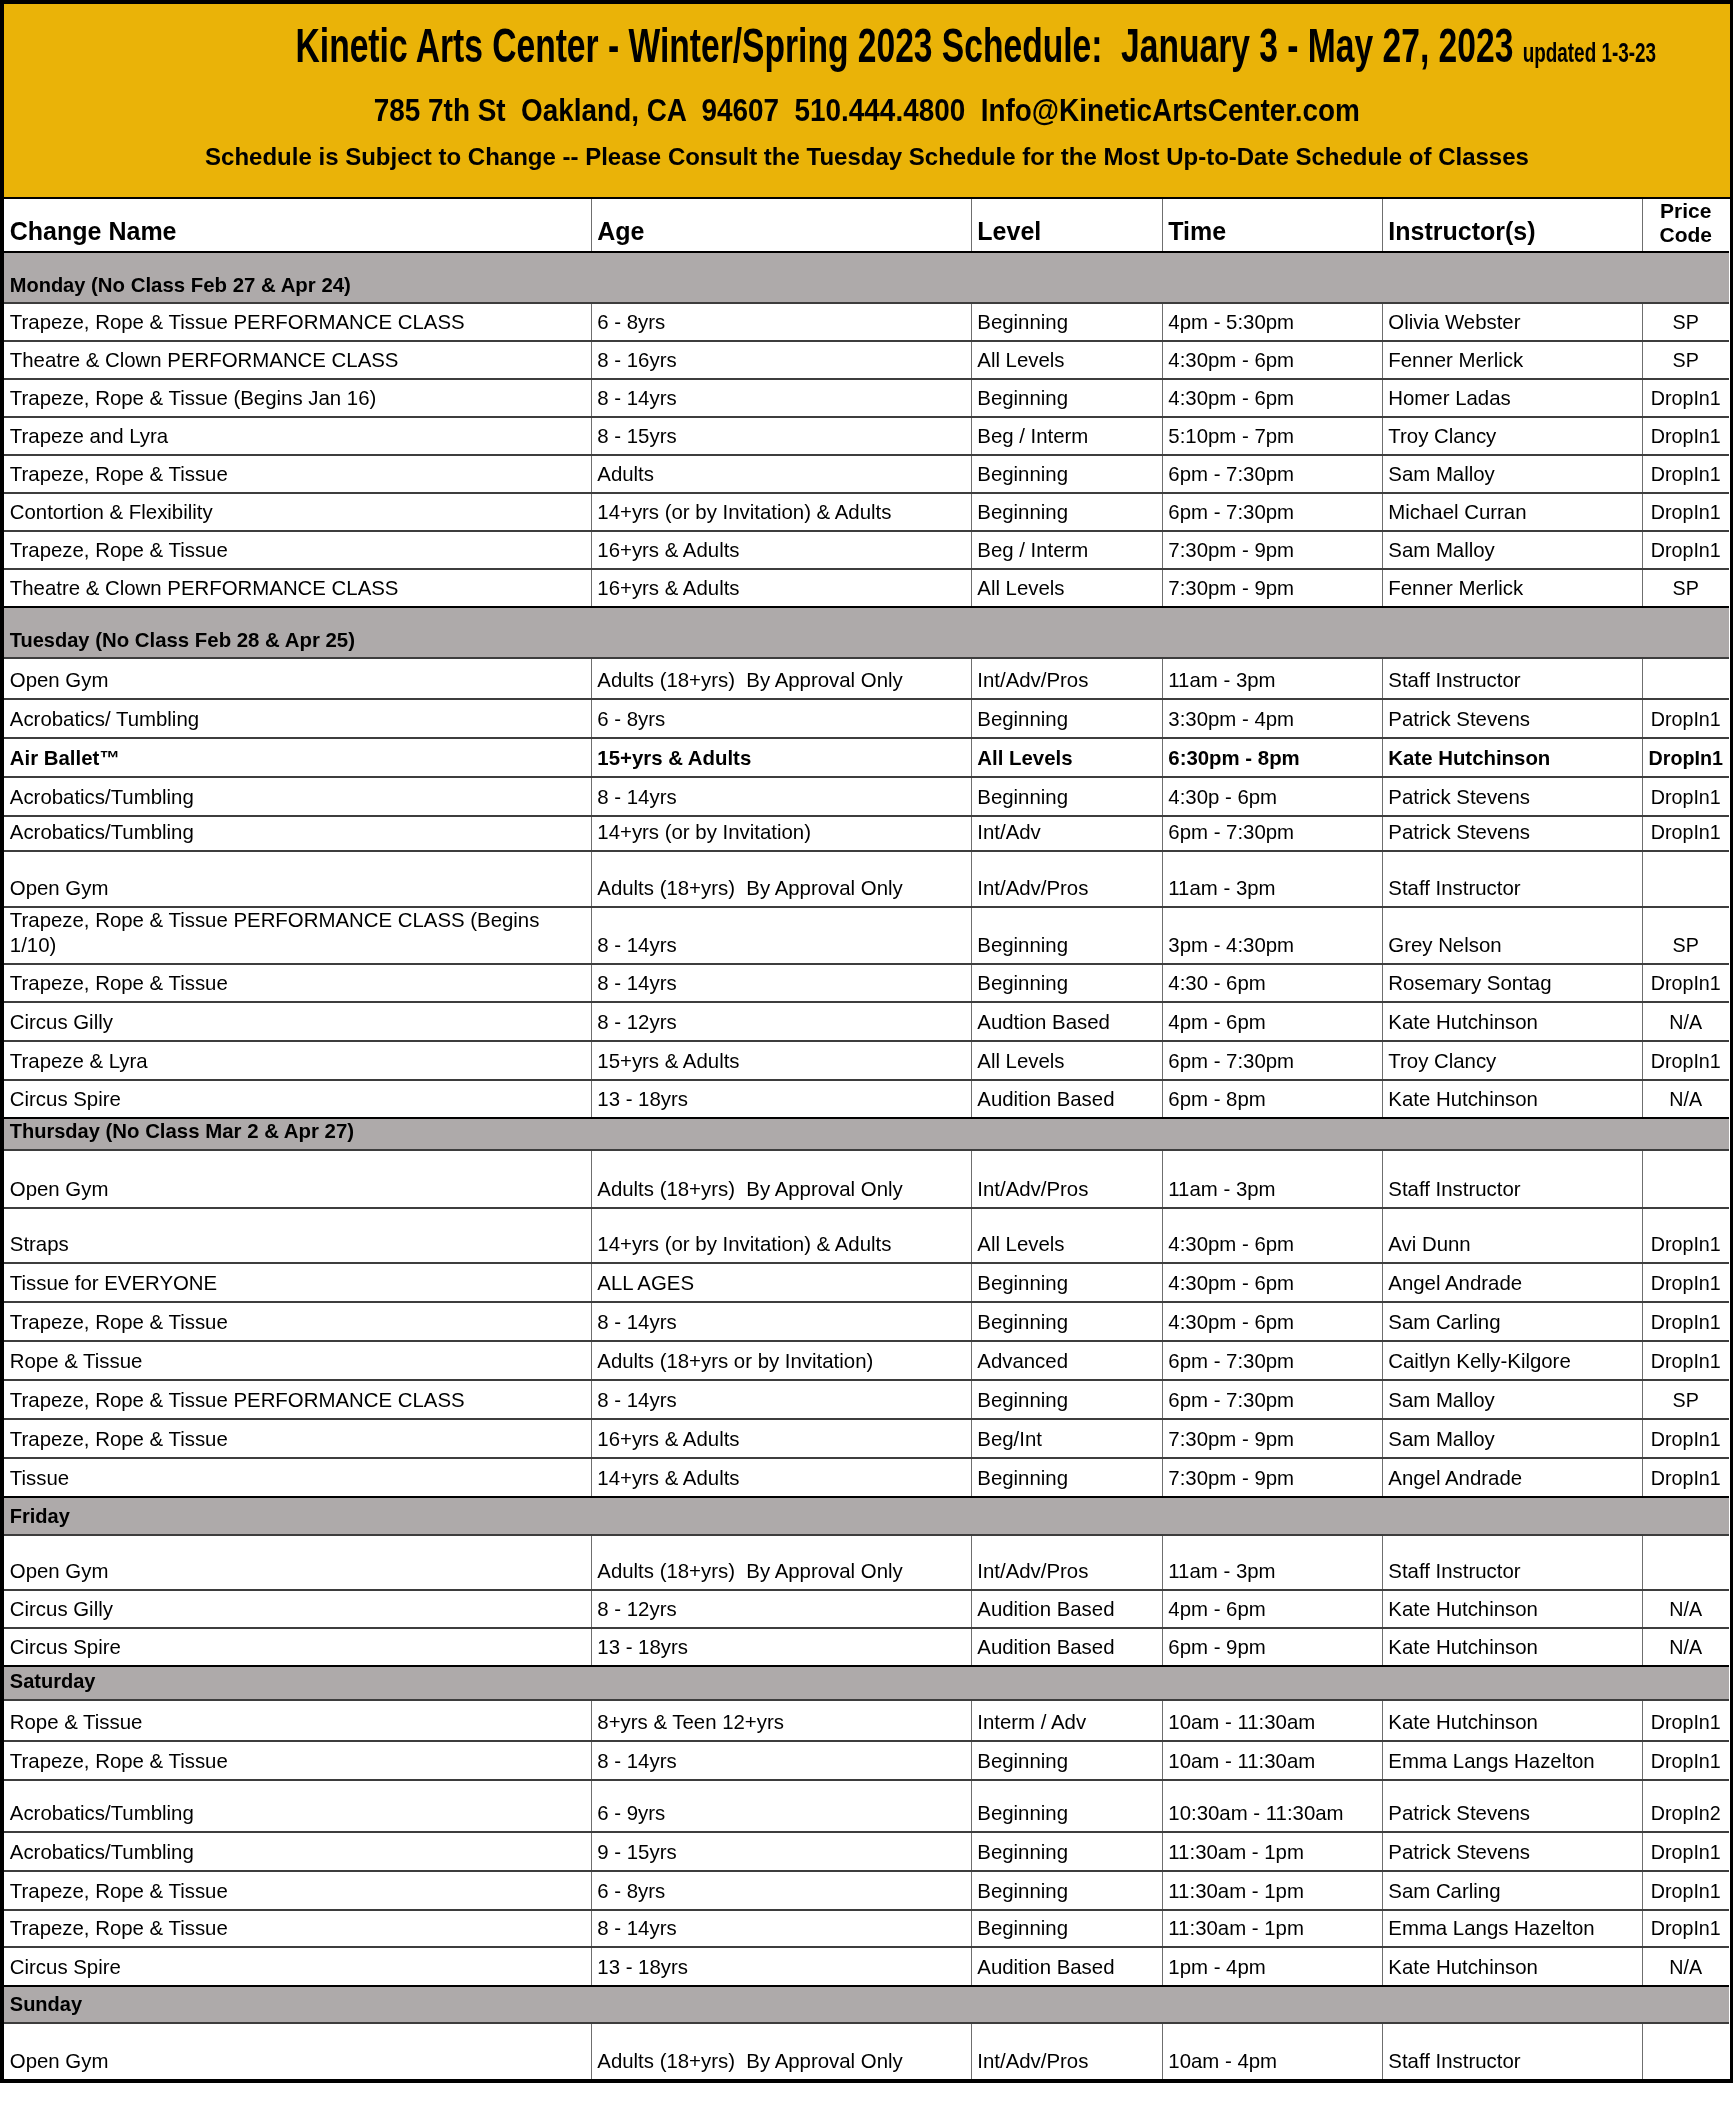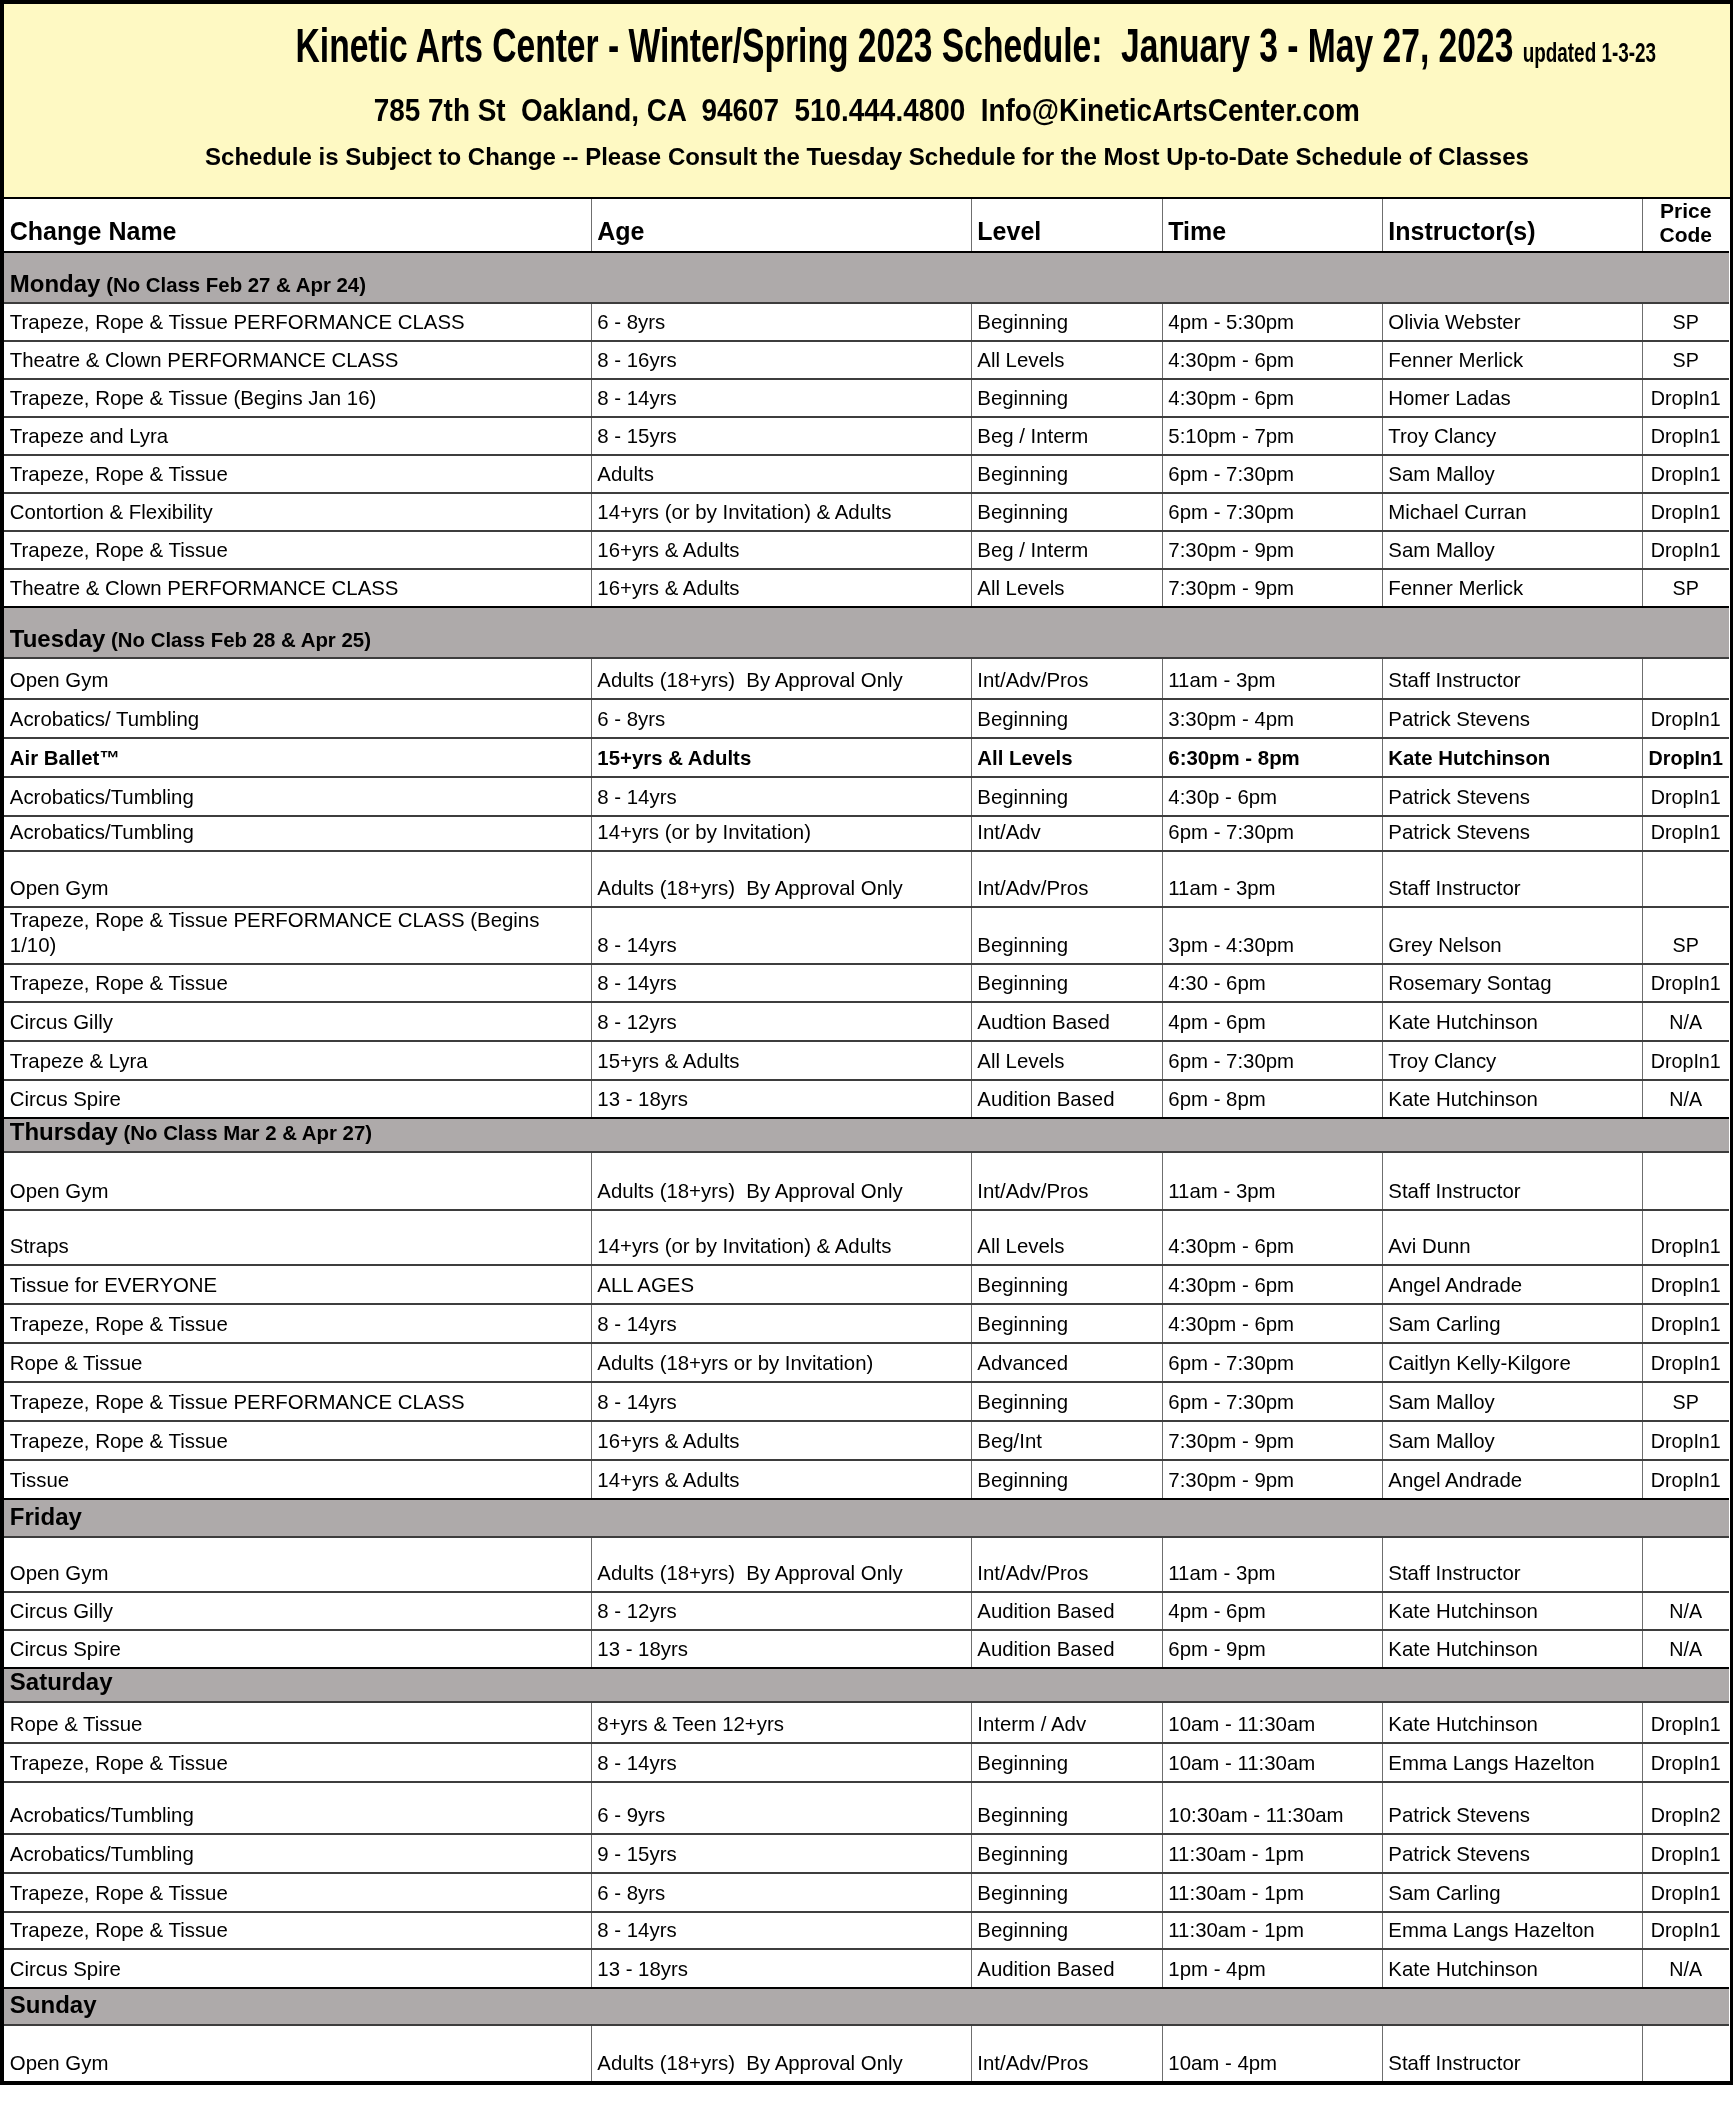--- a/index.html
+++ b/index.html
@@ -16,21 +16,21 @@
     width: 1734px;
     box-sizing: border-box;
     border: 4.4px solid #000;
     background: #fff;
   }
 
   
   .masthead {
     box-sizing: border-box;
     height: 195px;
-    background: #fef9c3;
+    background: #eab308;
     border-bottom: 2.9px solid #000;
     text-align: center;
     overflow: hidden;
   }
   .title-line { margin-top: 16px; line-height: 52px; white-space: nowrap; }
   .title-scale {
     display: inline-block;
     transform: scaleX(0.70);
     transform-origin: 50% 50%;
     white-space: pre;
@@ -112,21 +112,21 @@
   }
 
   tr.band td {
     background: #aeaaaa;
     border-top: 2.9px solid #000;
     border-left: none;
     padding: 0 0 4.4px 5.8px;
     vertical-align: bottom;
     white-space: pre;
   }
-  .day-name { font-size: 24px; font-weight: bold; }
+  .day-name { font-size: 20px; font-weight: bold; }
   .day-note { font-size: 20.4px; font-weight: bold; }
 </style>
 </head>
 <body>
 
 <div class="doc">
 
   <header class="masthead">
     <div class="title-line">
       <span class="title-scale"><span>Kinetic Arts Center - Winter/Spring 2023 Schedule:  January 3 - May 27, 2023</span> <span class="updated">updated 1-3-23</span></span>

